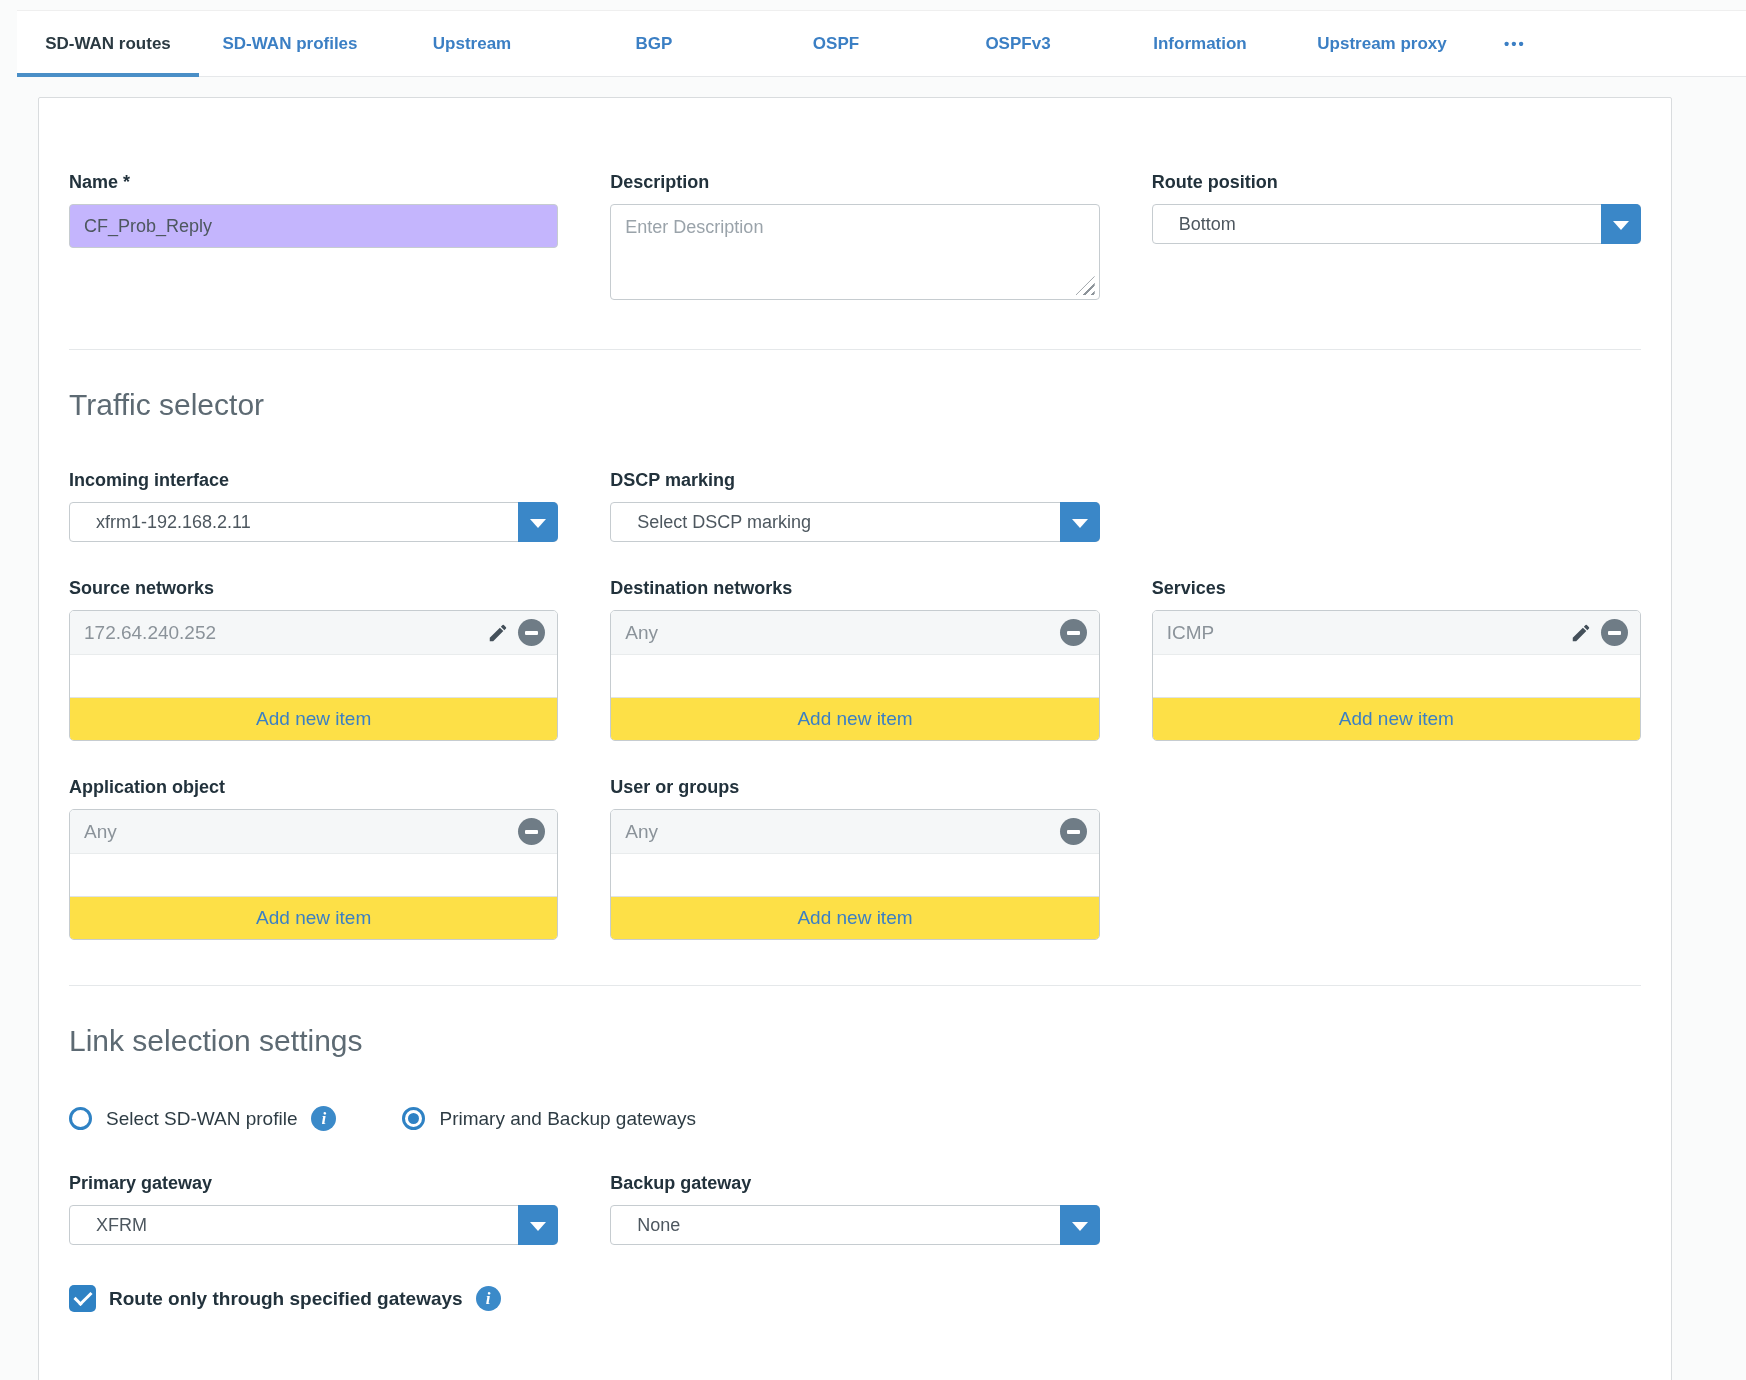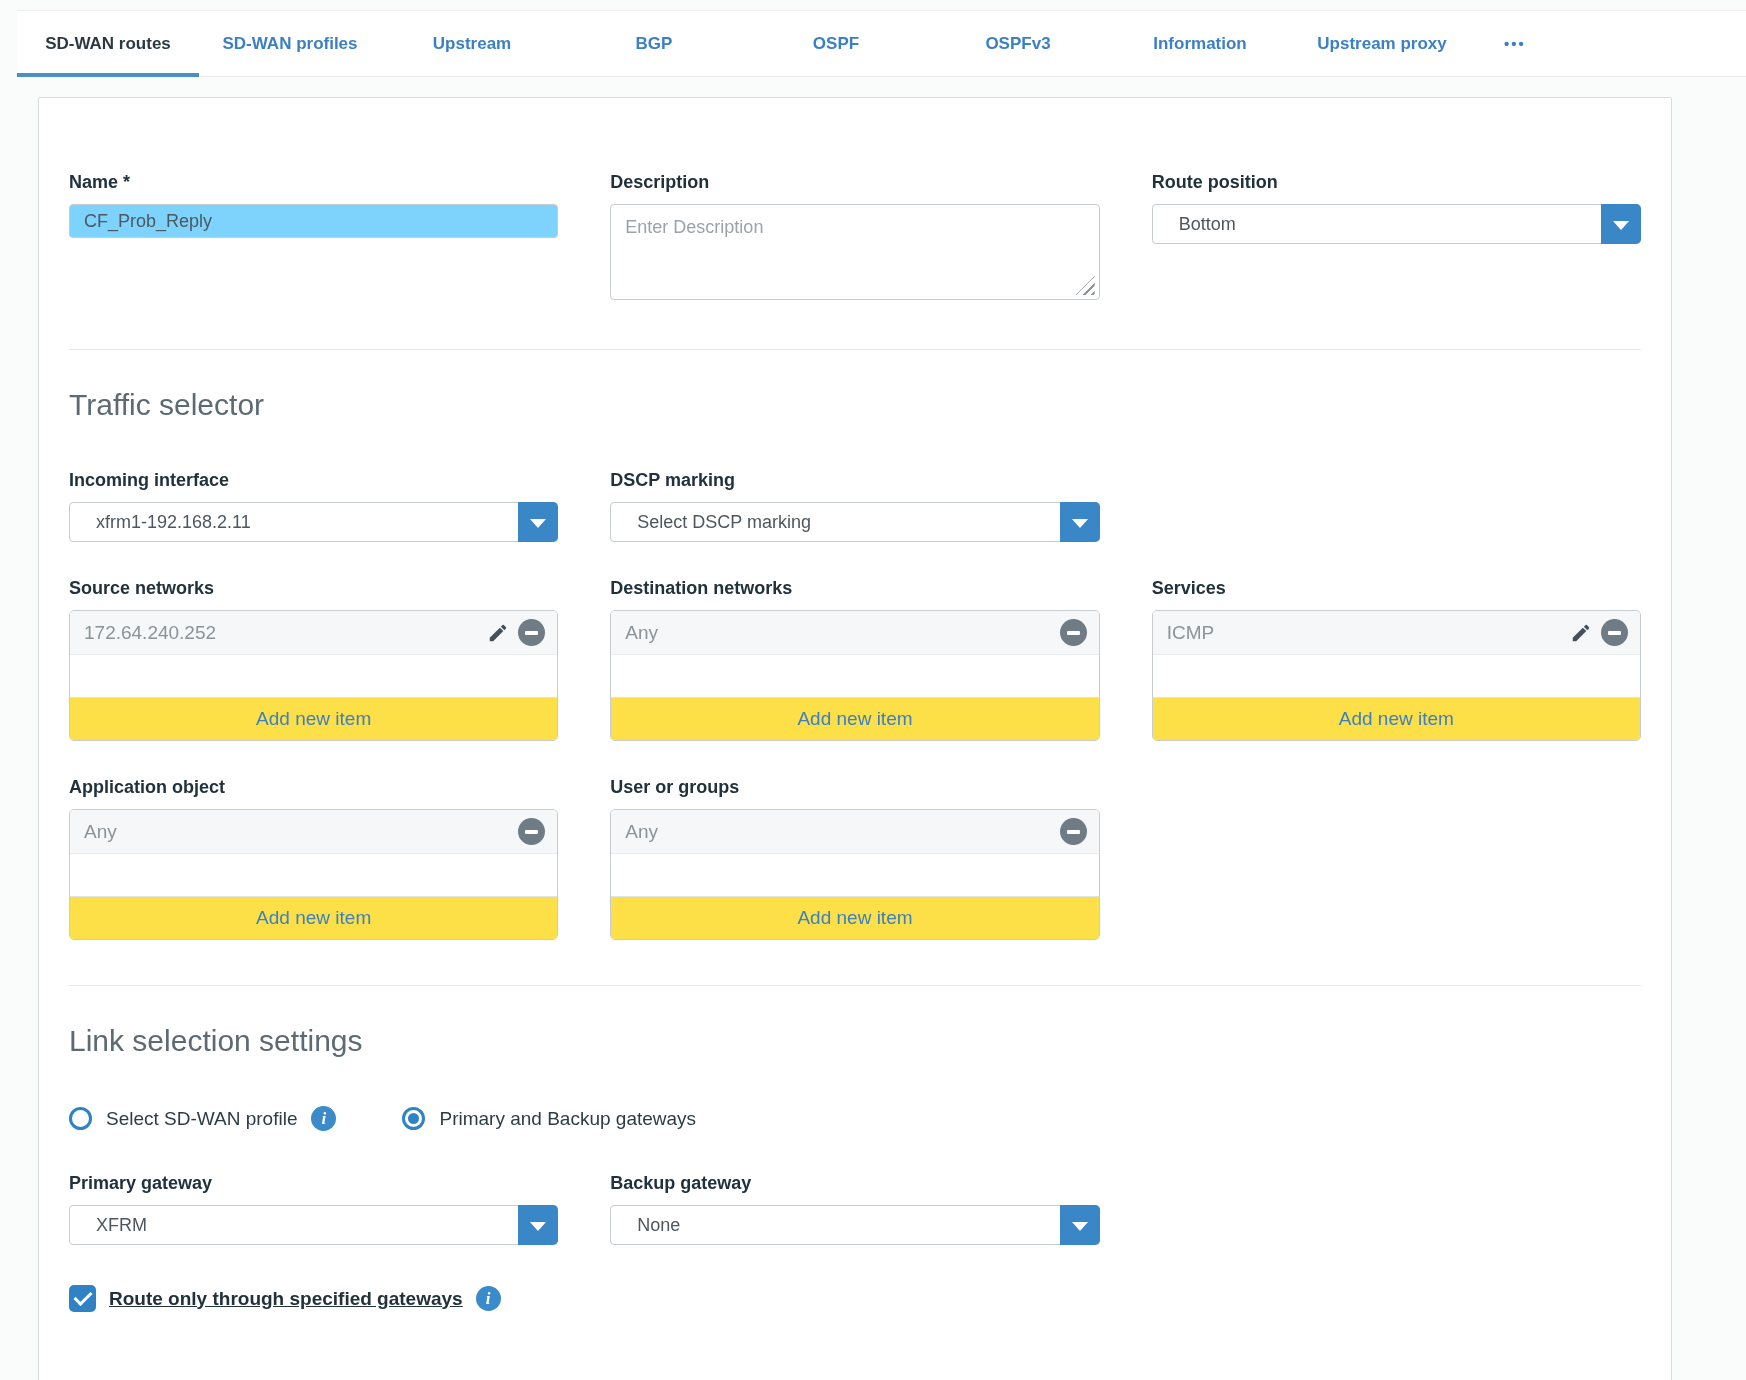--- a/index.html
+++ b/index.html
@@ -71,28 +71,28 @@
 
   .field-label {
     font-size: 18px;
     font-weight: 700;
     color: #22323c;
     margin-bottom: 11px;
   }
 
   .text-input {
     width: 100%;
-    height: 34px;
+    height: 44px;
     border: 1px solid #c6ccd0;
     border-radius: 4px;
     padding: 0 14px;
     font-family: "Liberation Sans", sans-serif;
     font-size: 18px;
     color: #4d575f;
-    background: #7dd3fc;
+    background: #c4b5fd;
     outline: none;
   }
 
   .textarea-wrap { position: relative; }
   .description-textarea {
     width: 100%;
     height: 96px;
     border: 1px solid #c6ccd0;
     border-radius: 4px;
     padding: 12px 14px;
@@ -284,21 +284,20 @@
     width: 7px; height: 14px;
     border-right: 3px solid #fff;
     border-bottom: 3px solid #fff;
     transform: rotate(45deg);
     margin-top: -4px;
   }
   .checkbox-label {
     font-size: 19px;
     font-weight: 700;
     color: #22323c;
-    text-decoration: underline;
   }
 </style>
 </head>
 <body>
 
 <nav class="tabbar">
   <div class="tab active">SD-WAN routes</div>
   <div class="tab">SD-WAN profiles</div>
   <div class="tab">Upstream</div>
   <div class="tab">BGP</div>

